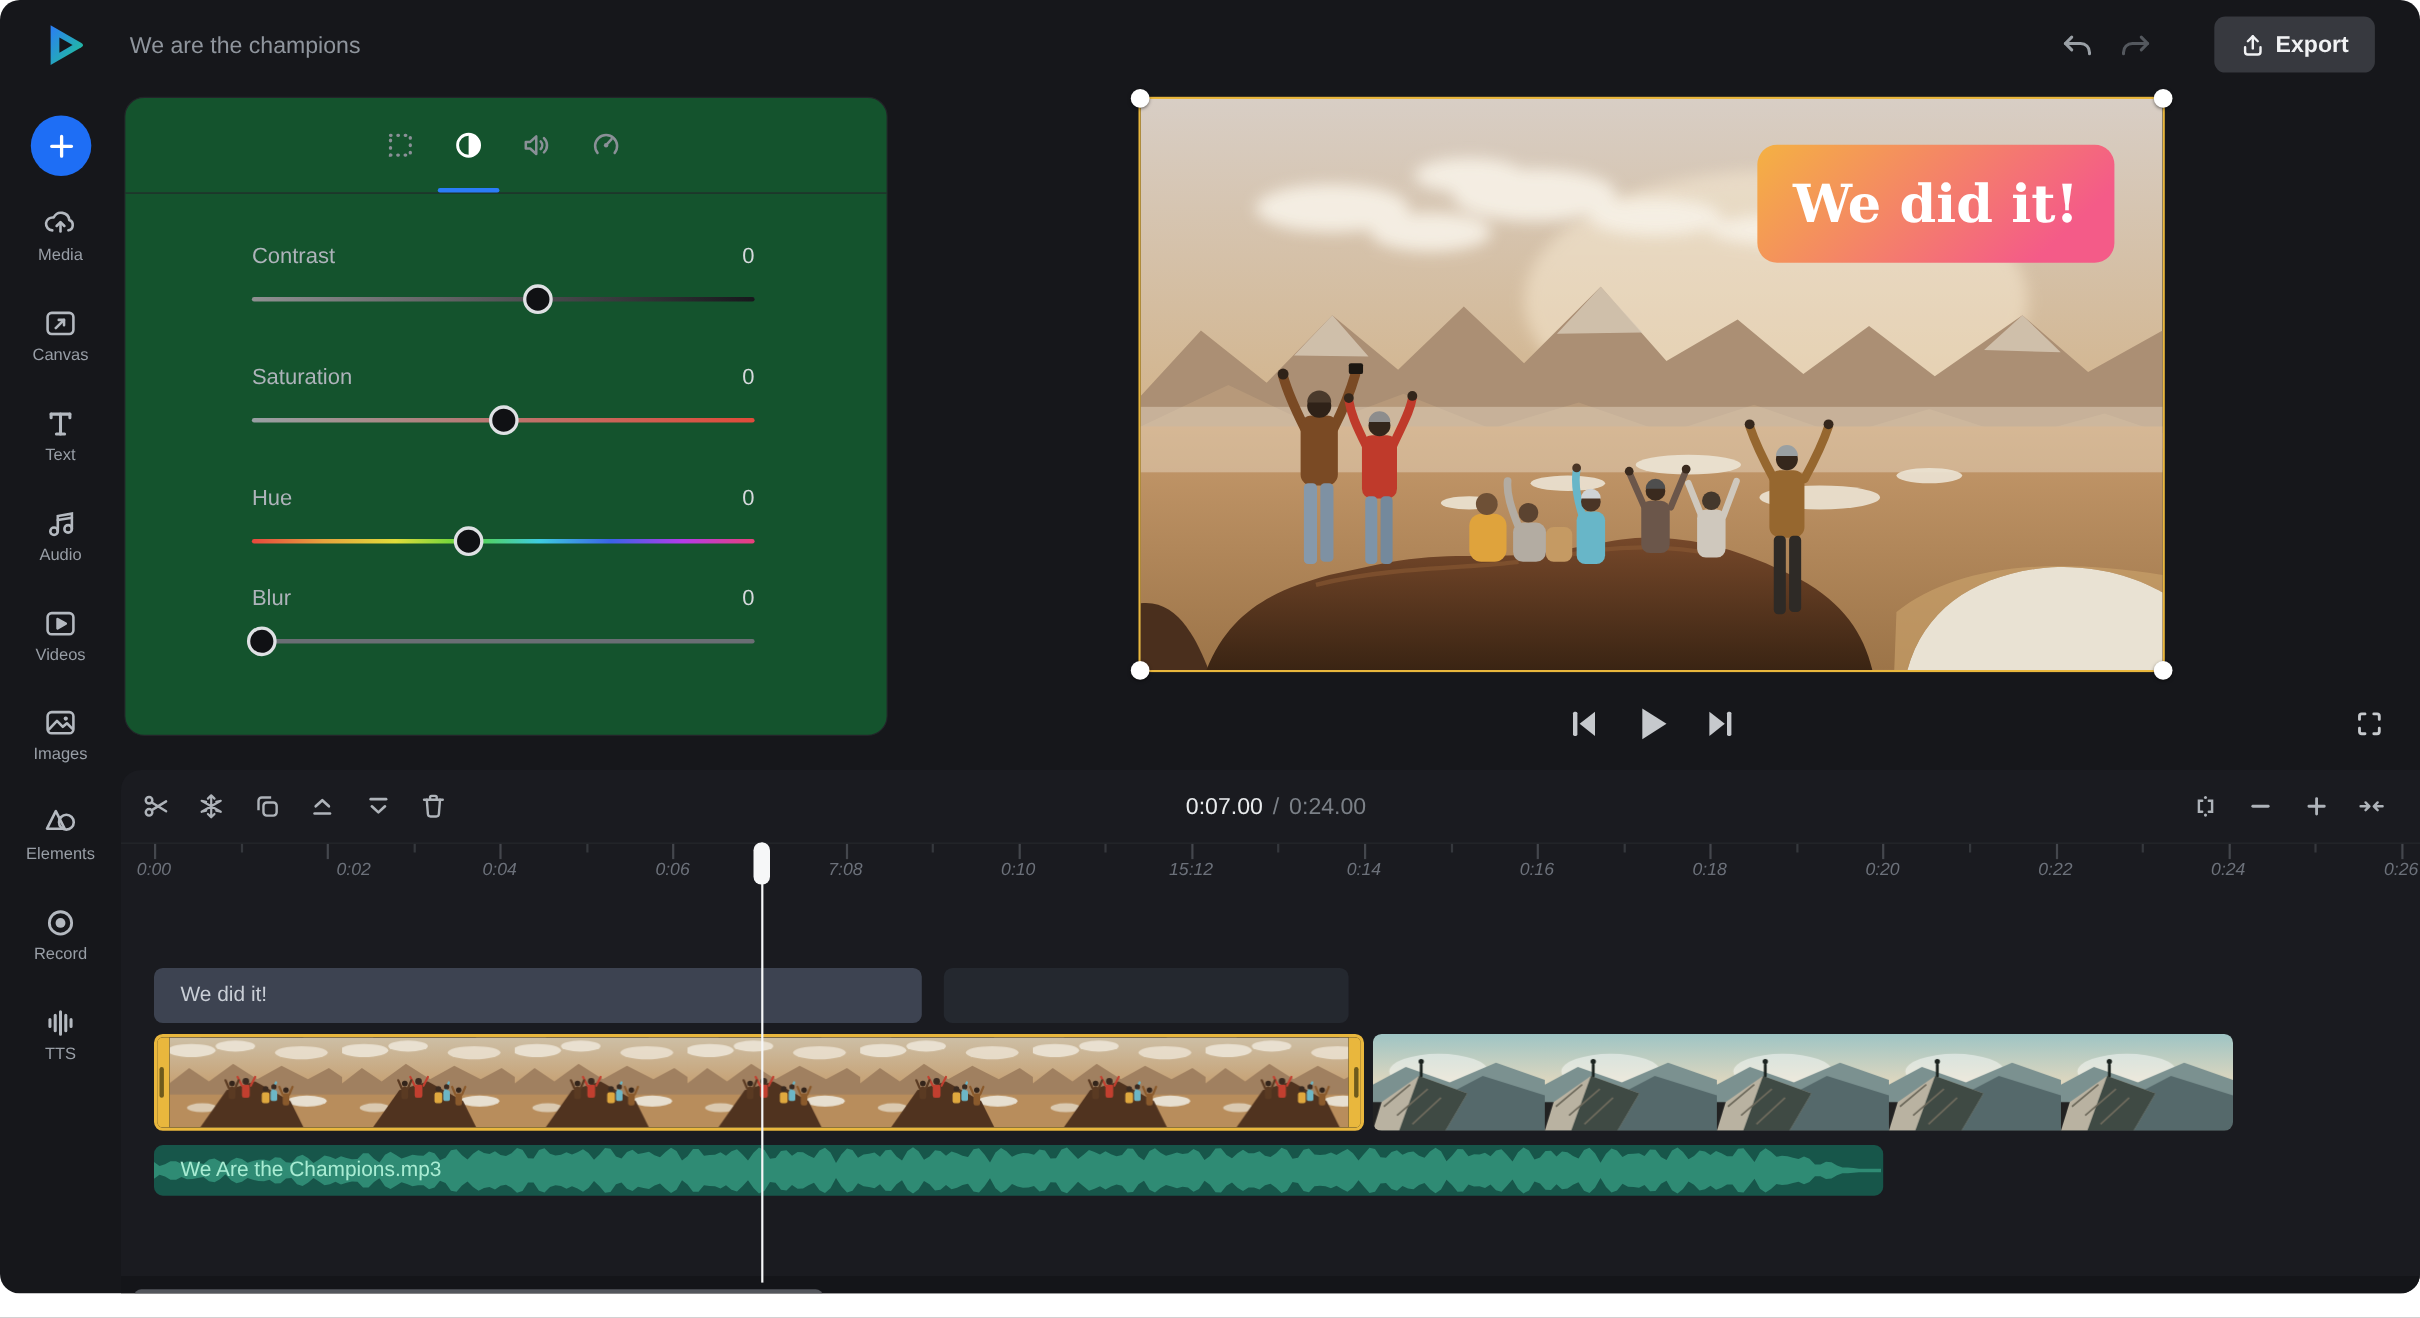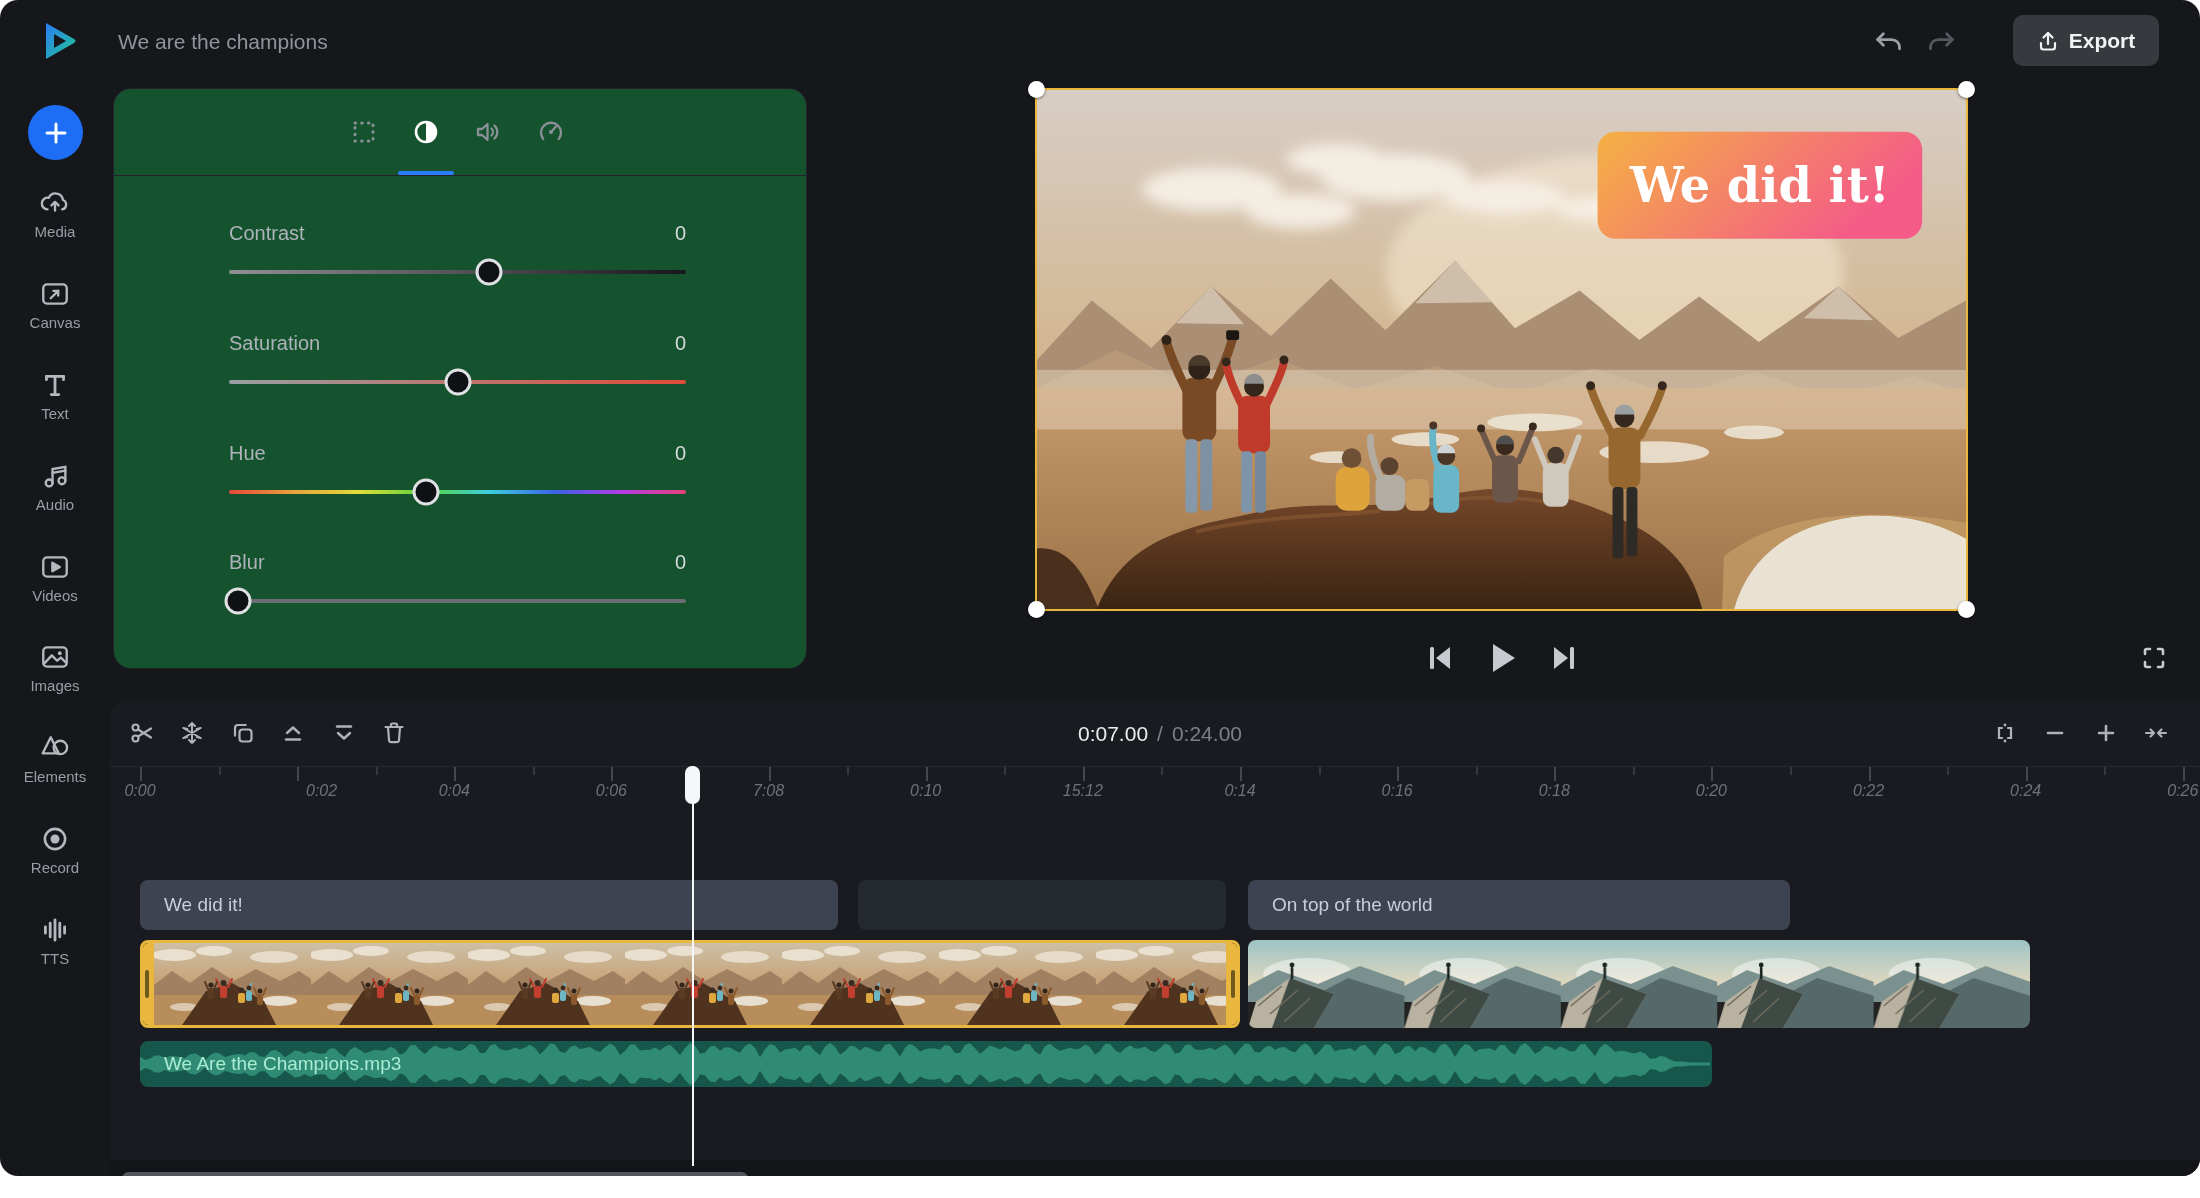--- a/index.html
+++ b/index.html
@@ -230,21 +230,21 @@
           <div class="thumb" style="left: 50%;"></div>
         </div>
     </div>
     <div class="slider-block" style="top:353px;">
       <span class="slider-label">Hue</span>
       <span class="slider-value">0</span>
       <div class="track-wrap t-hue">
           <div class="thumb" style="left: 43%;"></div>
         </div>
     </div>
-    <div class="slider-block" style="top:462px;">
+    <div class="slider-block" style="top:444px;">
       <span class="slider-label">Blur</span>
       <span class="slider-value">0</span>
       <div class="track-wrap t-blur">
           <div class="thumb" style="left: 2%;"></div>
         </div>
     </div>
   </div>
 
   <div class="abs preview">
     <svg width="929" height="519" viewBox="0 0 933 523" preserveAspectRatio="none">
@@ -495,23 +495,20 @@
       <div class="tick major" style="left: 2072.82px;"></div>
       <div class="tick-label" style="left: 2032.82px;">0:26</div>
     </div>
 
   <div class="clip text-clip" style="left:140px;width:698px;">
     <span class="lbl">We did it!</span>
   </div>
   <div class="clip text-clip dim" style="left:858px;width:368px;">
     <span class="lbl"></span>
   </div>
-  <div class="clip text-clip" style="left:1248px;width:542px;">
-    <span class="lbl">On top of the world</span>
-  </div>
 
   <div class="clip video-clip selected" style="left:140px;width:1100px;">
     <svg style="position:absolute;left:11px;top:0;" width="1072" height="82">
       <defs>
         <linearGradient id="t1sky" x1="0" y1="0" x2="0" y2="1">
           <stop offset="0" stop-color="#cdbfa6"></stop>
             <stop offset="1" stop-color="#c59c6b"></stop>
         </linearGradient>
         <pattern id="tile1" width="157" height="82" patternUnits="userSpaceOnUse">
           <rect width="157" height="50" fill="url(#t1sky)"></rect>

